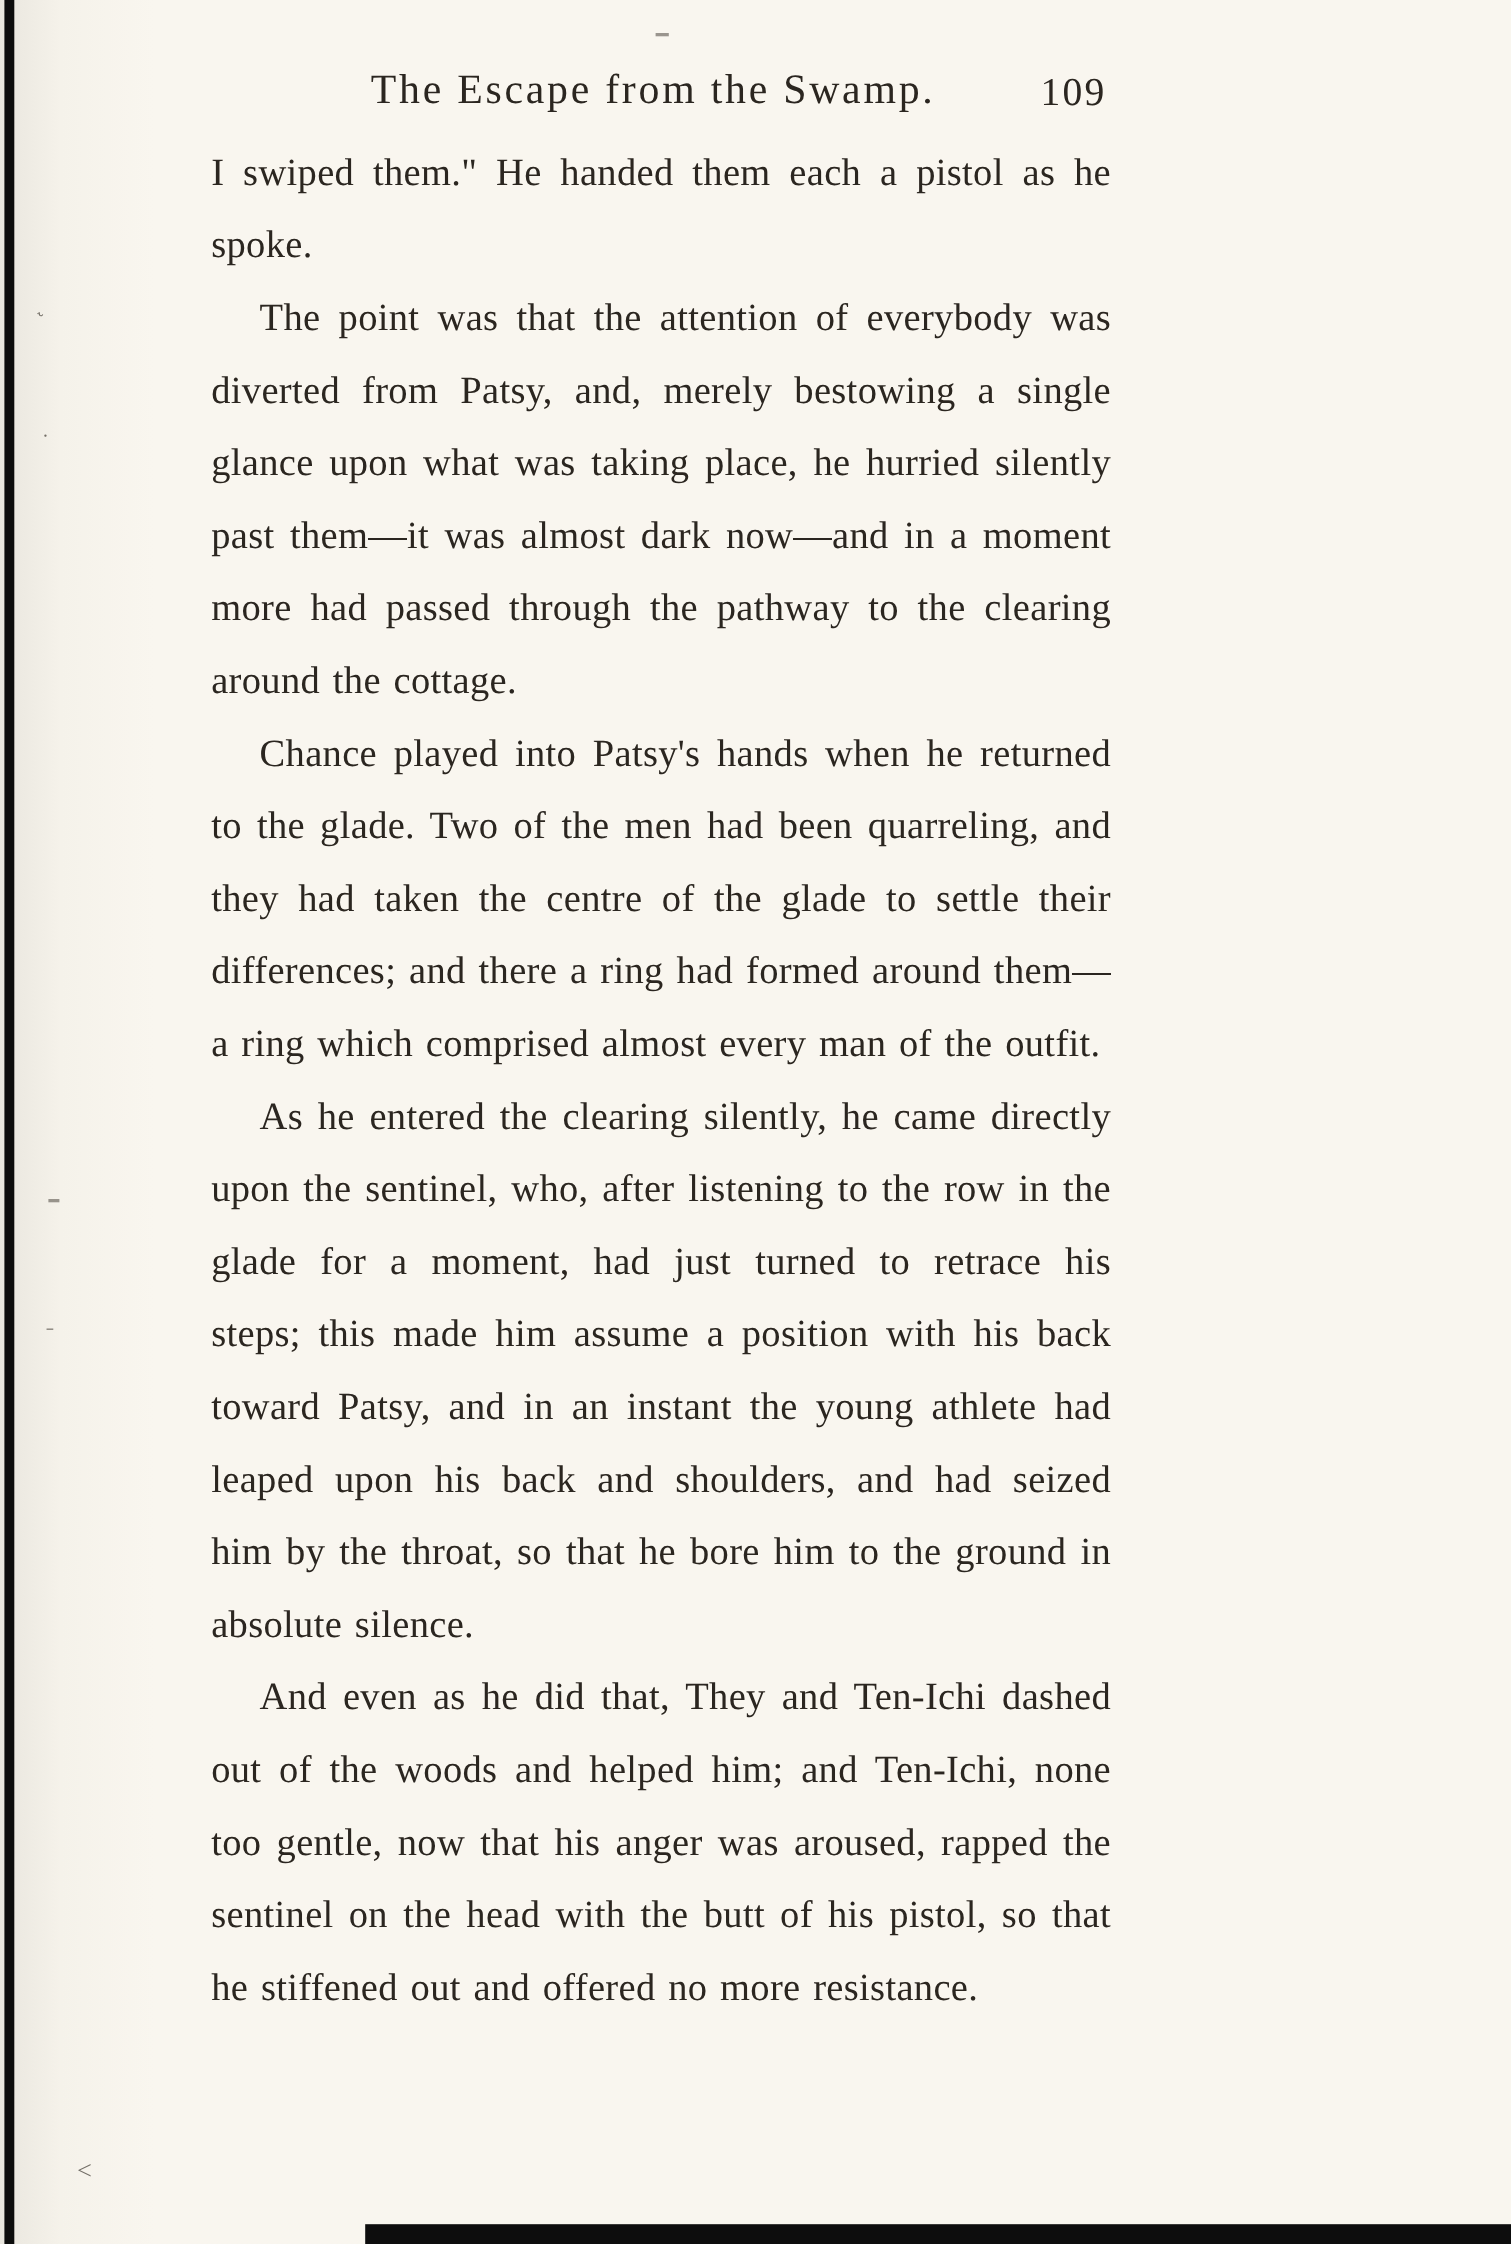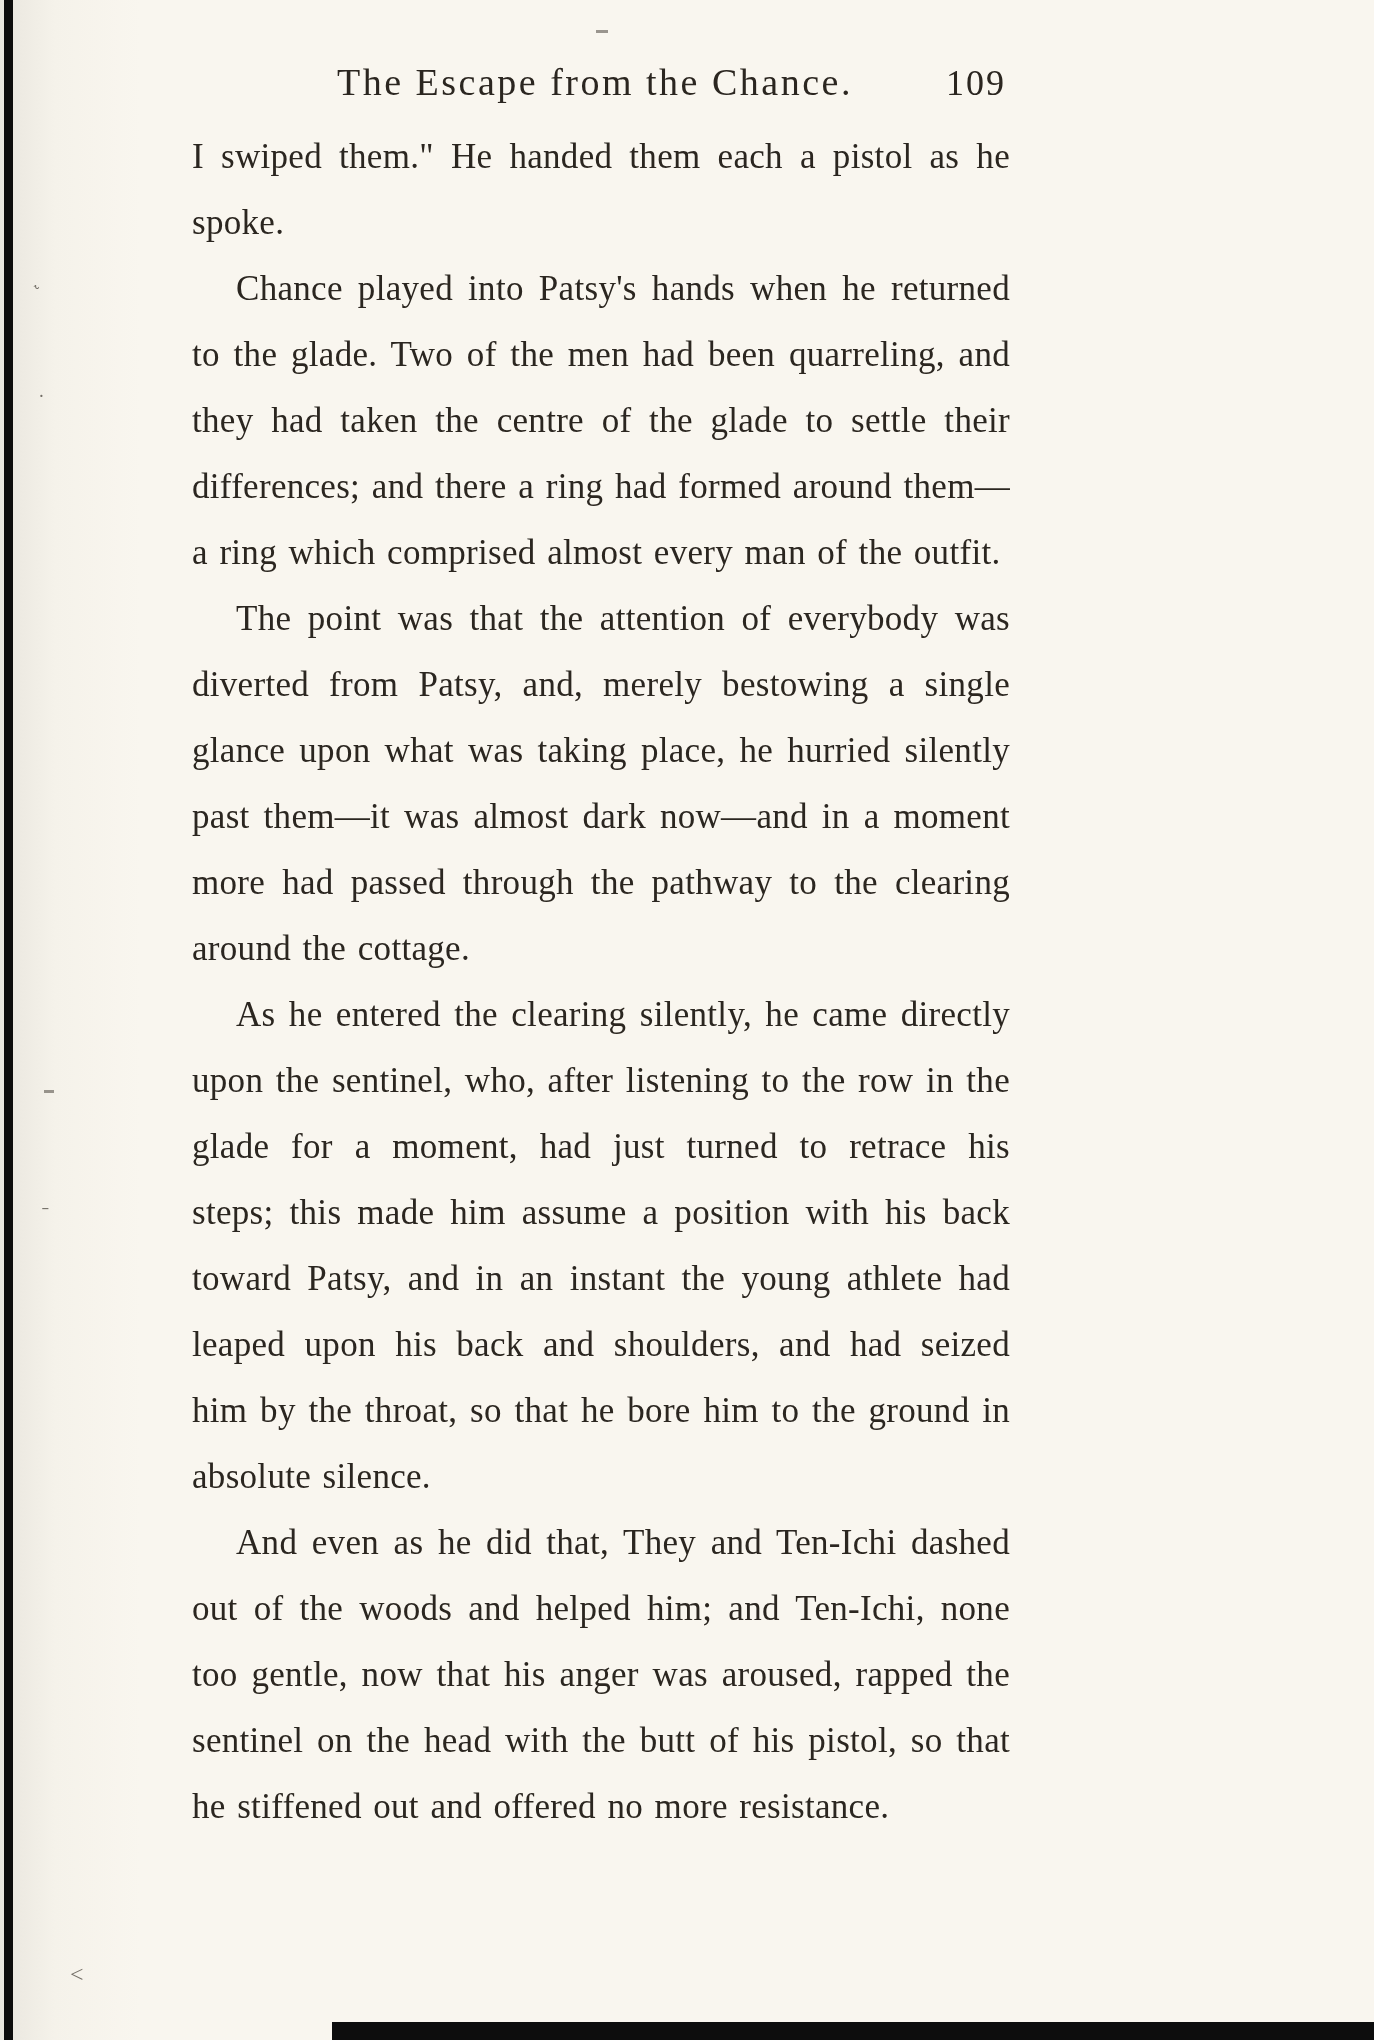--- a/index.html
+++ b/index.html
@@ -92,28 +92,28 @@
   }
 </style>
 </head>
 <body>
 
 <div class="page">
 
   <div class="spine"></div>
 
   <div class="header">
-    <span class="title">The Escape from the Chance.</span>
+    <span class="title">The Escape from the Swamp.</span>
     <span class="folio">109</span>
   </div>
 
   <div class="body-text">
     <p class="para">I swiped them."  He handed them each a pistol as he spoke.</p>
+    <p class="para indent">The point was that the attention of everybody was diverted from Patsy, and, merely bestowing a single glance upon what was taking place, he hurried silently past them—it was almost dark now—and in a moment more had passed through the pathway to the clearing around the cottage.</p>
     <p class="para indent">Chance played into Patsy's hands when he returned to the glade.  Two of the men had been quarreling, and they had taken the centre of the glade to settle their differences; and there a ring had formed around them—a ring which comprised almost every man of the outfit.</p>
-    <p class="para indent">The point was that the attention of everybody was diverted from Patsy, and, merely bestowing a single glance upon what was taking place, he hurried silently past them—it was almost dark now—and in a moment more had passed through the pathway to the clearing around the cottage.</p>
     <p class="para indent">As he entered the clearing silently, he came directly upon the sentinel, who, after listening to the row in the glade for a moment, had just turned to retrace his steps; this made him assume a position with his back toward Patsy, and in an instant the young athlete had leaped upon his back and shoulders, and had seized him by the throat, so that he bore him to the ground in absolute silence.</p>
     <p class="para indent">And even as he did that, They and Ten-Ichi dashed out of the woods and helped him; and Ten-Ichi, none too gentle, now that his anger was aroused, rapped the sentinel on the head with the butt of his pistol, so that he stiffened out and offered no more resistance.</p>
   </div>
 
   <div class="artifact dash" style="left:596px; top:30px;"></div>
   <span class="artifact" style="left:34px; top:276px;">˞</span>
   <span class="artifact" style="left:38px; top:392px;">˙</span>
   <div class="artifact dash" style="left:44px; top:1090px; width:10px;"></div>
   <span class="artifact" style="left:42px; top:1204px;">ˉ</span>
   <span class="artifact" style="left:70px; top:1962px; font-size:24px;">&lt;</span>

